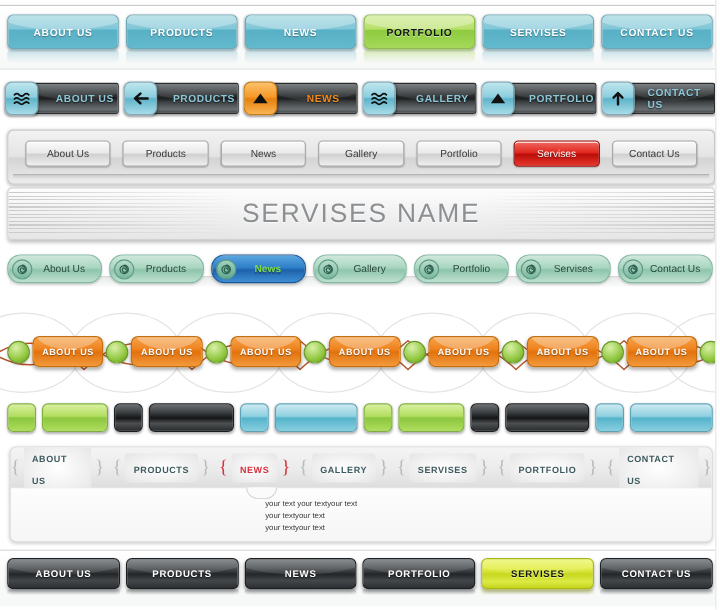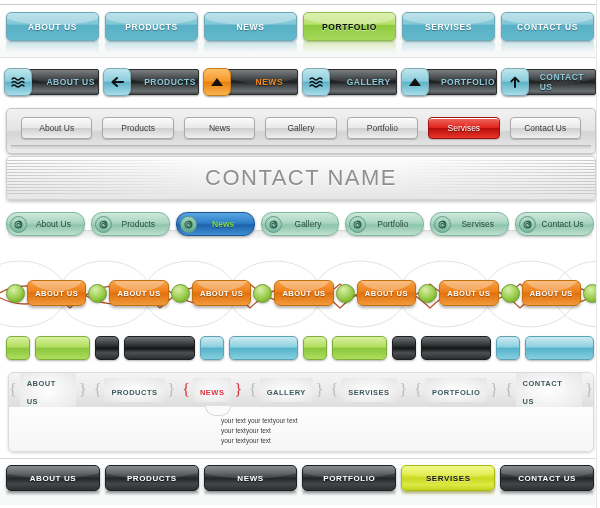--- a/index.html
+++ b/index.html
@@ -297,21 +297,21 @@
   </div>
         <div class="r3-btn">
     <span class="r3-lbl">Contact Us</span>
   </div>
       </div>
     <div class="r3-base"></div>
   </div>
 
   <div class="row4">
     <div class="r4-lines"></div>
-    <div class="r4-title">CONTACT NAME</div>
+    <div class="r4-title">SERVISES NAME</div>
   </div>
 
   <div class="row5">
     <div class="r5-strip"></div>
     <div class="r5-list" id="r5list">
         <div class="r5-item">
     <span class="r5-spiral">
             <svg width="11" height="11" viewBox="0 0 12 12">
               <path d="M6 2.2 A3.8 3.8 0 1 1 2.2 6 A3 3 0 1 1 8.6 6 A2.2 2.2 0 1 1 4.3 6 A1.4 1.4 0 1 1 7.2 6" fill="none" stroke="#2c5f4c" stroke-width="1.1" stroke-linecap="round"></path>
             </svg>

